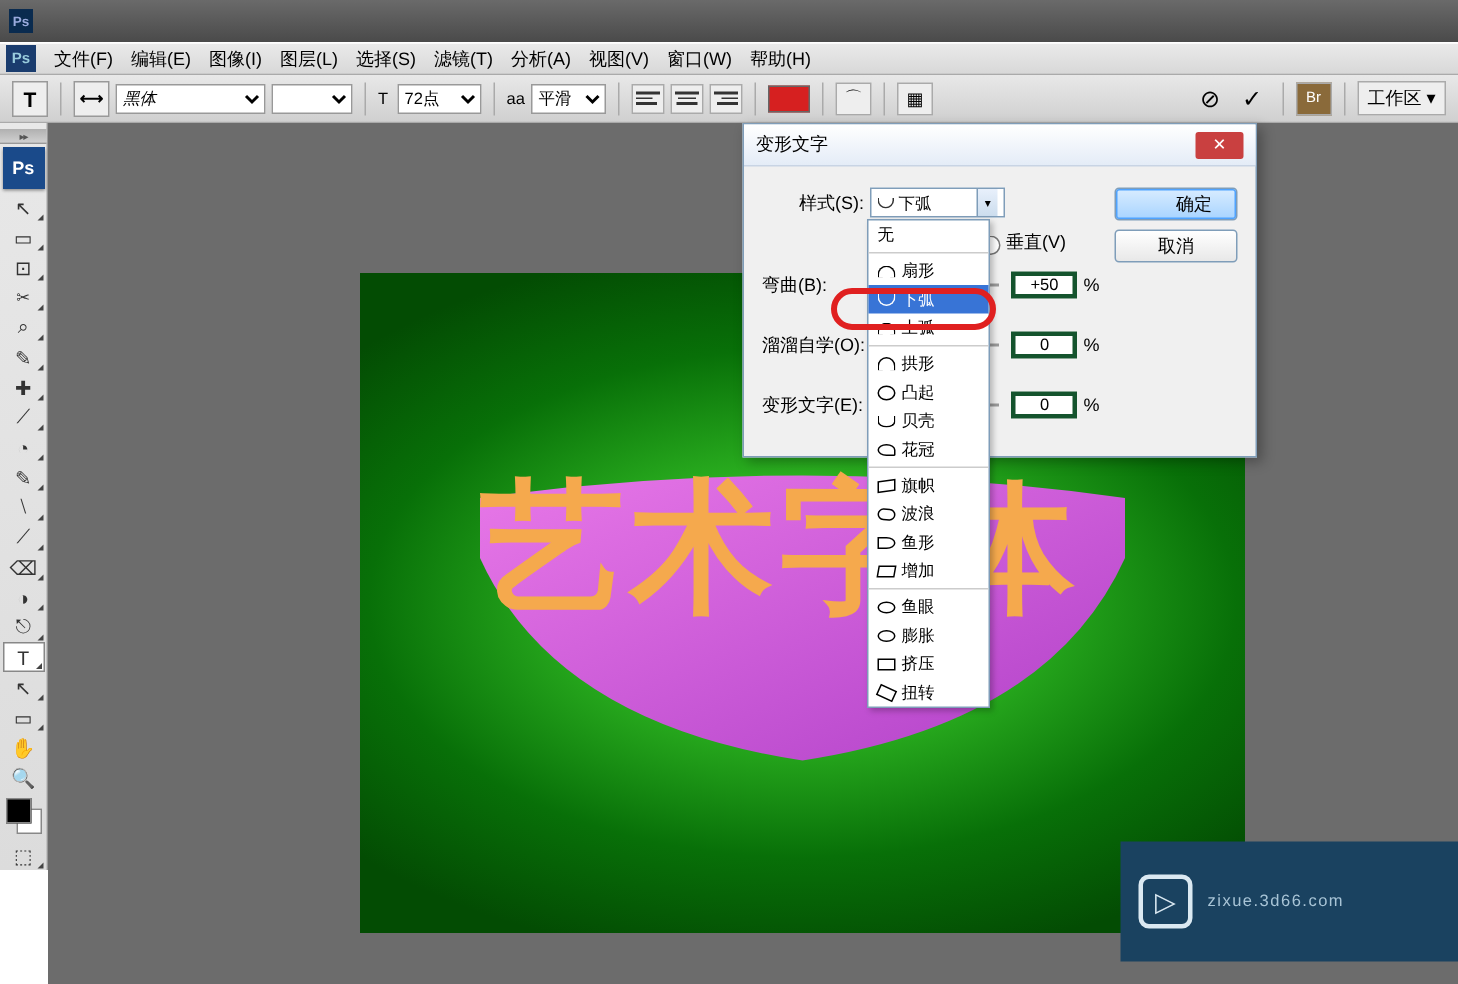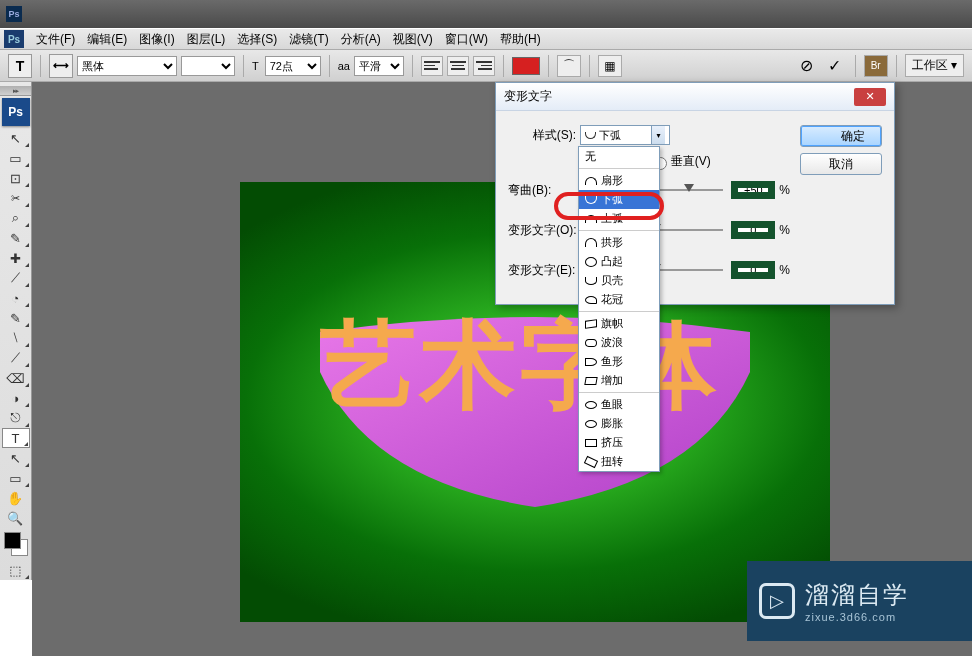--- a/index.html
+++ b/index.html
@@ -12,21 +12,21 @@
 
 .menubar { height:22px; background:linear-gradient(#eaeaea,#d8d8d8); border-top:1px solid #fff; border-bottom:1px solid #aaa; display:flex; align-items:center; padding:0 4px; font-size:12px; }
 .menubar .ps-sq { width:20px; height:18px; background:#1a3c6e; color:#9cd; display:flex; align-items:center; justify-content:center; font-size:10px; font-weight:bold; margin-right:6px; }
 .menubar span { padding:0 6px; cursor:default; }
 
 
 .optbar { height:32px; background:linear-gradient(#e8e8e8,#d0d0d0); border-bottom:1px solid #aaa; display:flex; align-items:center; padding:0 8px; font-size:12px; gap:4px; }
 .optbar .tool-btn { width:24px; height:24px; border:1px solid #999; background:#eee; display:flex; align-items:center; justify-content:center; font-size:14px; font-weight:bold; }
 .optbar .sep { width:1px; height:22px; background:#aaa; margin:0 4px; }
 .optbar select { height:20px; font-size:11px; border:1px solid #999; background:#fff; }
-.optbar .sel-font { width:100px; }
+.optbar .sel-font { width:100px;font-style:italic; }
 .optbar .sel-style { width:54px; }
 .optbar .sel-size { width:56px; }
 .optbar .sel-aa { width:50px; }
 .optbar .align { width:22px; height:20px; border:1px solid #aaa; background:#eee; display:flex; flex-direction:column; justify-content:center; gap:2px; padding:2px; }
 .optbar .align i { display:block; height:1.5px; background:#333; }
 .optbar .swatch { width:28px; height:18px; border:1px solid #666; }
 .optbar .icon-btn { width:24px; height:22px; border:1px solid #aaa; background:#eee; display:flex; align-items:center; justify-content:center; }
 .optbar .spacer { flex:1; }
 .optbar .work { padding:2px 6px; border:1px solid #aaa; background:#eee; }
 
@@ -43,39 +43,39 @@
 .toolbox .bg { position:absolute; width:17px; height:17px; right:2px; bottom:2px; background:#fff; border:1px solid #888; }
 
 
 .workarea { position:absolute; left:32px; top:82px; right:0; bottom:0; background:#6c6c6c;padding-left:36px; }
 .canvas { position:absolute; left:208px; top:100px; width:590px; height:440px; background: radial-gradient(ellipse 70% 55% at 50% 50%, #5fe04c 0%, #2bb020 35%, #087008 70%, #034c03 100%); }
 .blob { position:absolute; left:60px; top:130px; width:470px; height:200px; }
 .blob svg { width:100%; height:100%; }
 .canvas .art-text { position:absolute; left:80px; top:120px; font-size:96px; font-weight:600; color:#f5a94d; letter-spacing:4px; white-space:nowrap; }
 
 
-.dialog { position:absolute; left:495px; top:82px; width:400px; background:#f0f0f0; border:1px solid #7f9db9; box-shadow:3px 3px 8px rgba(0,0,0,.3); }
+.dialog { position:absolute; left:495px; top:82px; width:343px; background:#f0f0f0; border:1px solid #7f9db9; box-shadow:3px 3px 8px rgba(0,0,0,.3); }
 .dialog .dtitle { height:28px; background:linear-gradient(#fff,#e4ecf7); border-bottom:1px solid #c8d4e4; display:flex; align-items:center; padding:0 8px; font-size:12px; }
 .dialog .dtitle .close { margin-left:auto; width:32px; height:18px; background:#c94040; border-radius:2px; color:#fff; display:flex; align-items:center; justify-content:center; font-size:11px; }
 .dialog .dbody { padding:14px 12px 18px; display:flex; gap:10px; }
 .dialog .col-l { flex:1; font-size:12px; }
 .dialog .row { display:flex; align-items:center; margin-bottom:12px; }
 .dialog .lbl { width:72px; text-align:right; padding-right:4px; }
 .dialog .style-sel { width:90px; height:20px; border:1px solid #7f9db9; background:#fff; display:flex; align-items:center; padding:0 4px; font-size:11px; gap:3px; }
 .dialog .style-sel .arc { width:11px; height:7px; border:1px solid #333; border-top:none; border-radius:0 0 10px 10px; }
 .dialog .style-sel .dd { margin-left:auto; width:14px; height:18px; background:linear-gradient(#e8f0fb,#cde); border-left:1px solid #7f9db9; display:flex; align-items:center; justify-content:center; font-size:8px; }
 .dialog .radios { margin-left:74px; display:flex; gap:14px; align-items:center; margin-top:-4px; margin-bottom:10px; }
 .dialog .radios label { display:flex; align-items:flex-end; gap:4px; }
 .dialog .radios input { margin:0; }
 .dialog .slider-row { display:flex; align-items:center; margin-bottom:6px; }
 .dialog .slider-row .lbl2 { width:76px; text-align:left; }
 .dialog .slider { flex:1; height:20px; position:relative; }
 .dialog .track { position:absolute; left:0; right:0; top:9px; height:2px; background:#999; }
 .dialog .thumb { position:absolute; top:4px; width:0; height:0; border-left:5px solid transparent; border-right:5px solid transparent; border-top:8px solid #555; }
-.dialog .val { width:44px; height:18px; border:7px solid #14532d; background:#fff; text-align:center; font-size:11px; margin-left:8px; }
+.dialog .val { width:44px; height:18px; border:3px solid #14532d; background:#fff; text-align:center; font-size:11px; margin-left:8px; }
 .dialog .pct { margin-left:4px; }
 .dialog .col-r { width:82px; display:flex; flex-direction:column; gap:6px; }
 .dialog .btn { height:22px; border:1px solid #7f9db9; border-radius:3px; text-align:center; font-size:12px; line-height:20px; }
 .dialog .btn.primary { background:linear-gradient(#d8ecff,#a8d4ff); box-shadow:0 0 0 1px #4fa3ff inset;padding-left:24px; }
 .dialog .btn.sec { background:linear-gradient(#fff,#e8e8e8);font-family:Liberation Serif, serif; }
 
 
 .ddlist { position:absolute; left:578px; top:146px; width:82px; background:#fff; border:1px solid #7f9db9; font-size:11px; box-shadow:2px 2px 4px rgba(0,0,0,.25); z-index:20; }
 .ddlist .it { padding:2px 5px 2px 6px; display:flex; align-items:center; gap:4px; }
 .ddlist .it.hi { background:#3874d6; color:#fff; }
@@ -305,21 +305,21 @@
         <span class="lbl2">弯曲(B):</span>
         <div class="slider">
             <div class="track"></div>
             <div class="thumb" style="left:72%"></div>
           </div>
         <input class="val" value="+50" style="">
         <span class="pct">%</span>
       </div>
       <div style="height:14px"></div>
       <div class="slider-row">
-        <span class="lbl2">变形文字(O):</span>
+        <span class="lbl2">溜溜自学(O):</span>
         <div class="slider">
             <div class="track"></div>
             <div class="thumb" style="left:48%"></div>
           </div>
         <input class="val" value="0" style="">
         <span class="pct">%</span>
       </div>
       <div style="height:14px"></div>
       <div class="slider-row">
         <span class="lbl2">变形文字(E):</span>
@@ -406,16 +406,15 @@
       <span class="ic tw"></span>
       <span>扭转</span>
     </div>
 </div>
 
 <div class="ring ring1"></div>
 
 <div class="watermark">
   <div class="logo">▷</div>
   <div>
-    <div class="txt1">溜溜自学</div>
     <div class="txt2">zixue.3d66.com</div>
   </div>
 </div>
 
 </body></html>

